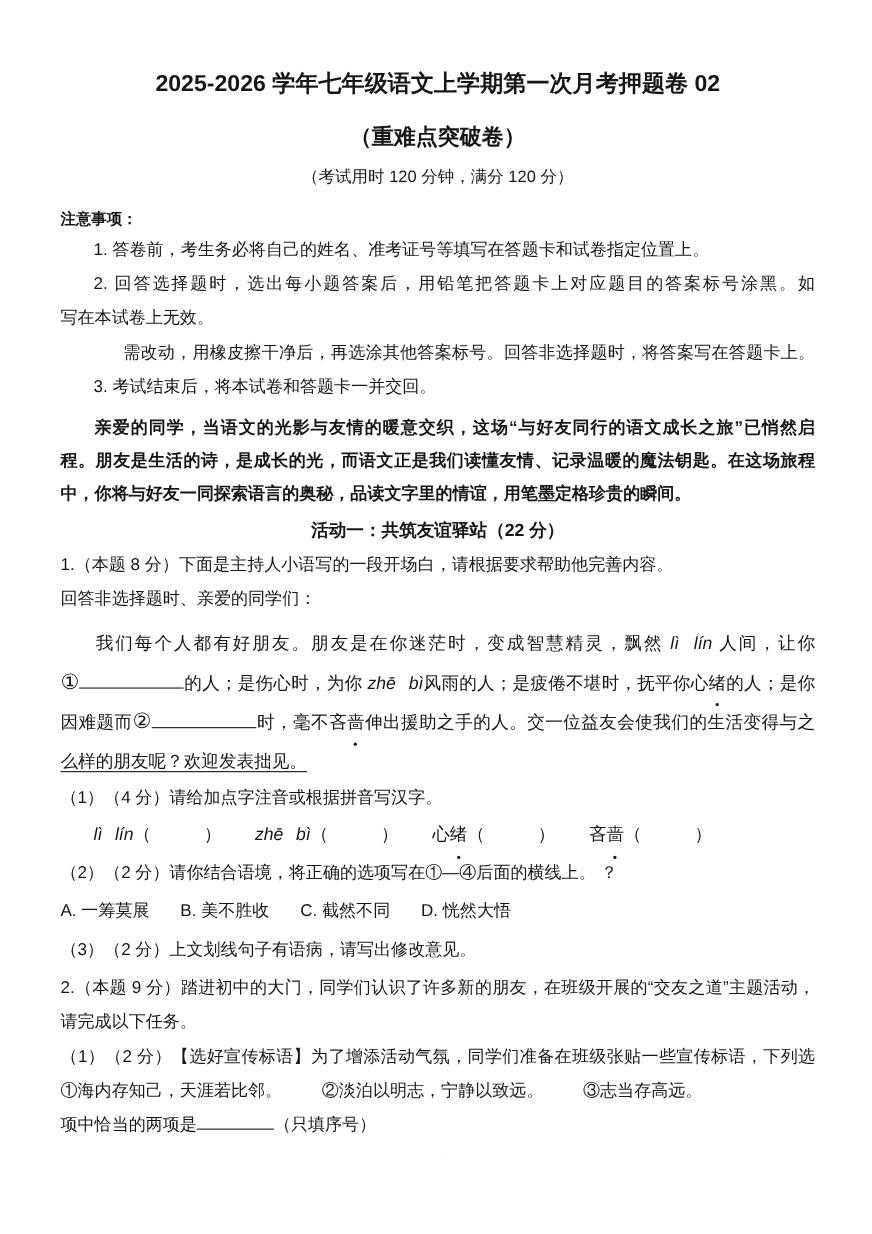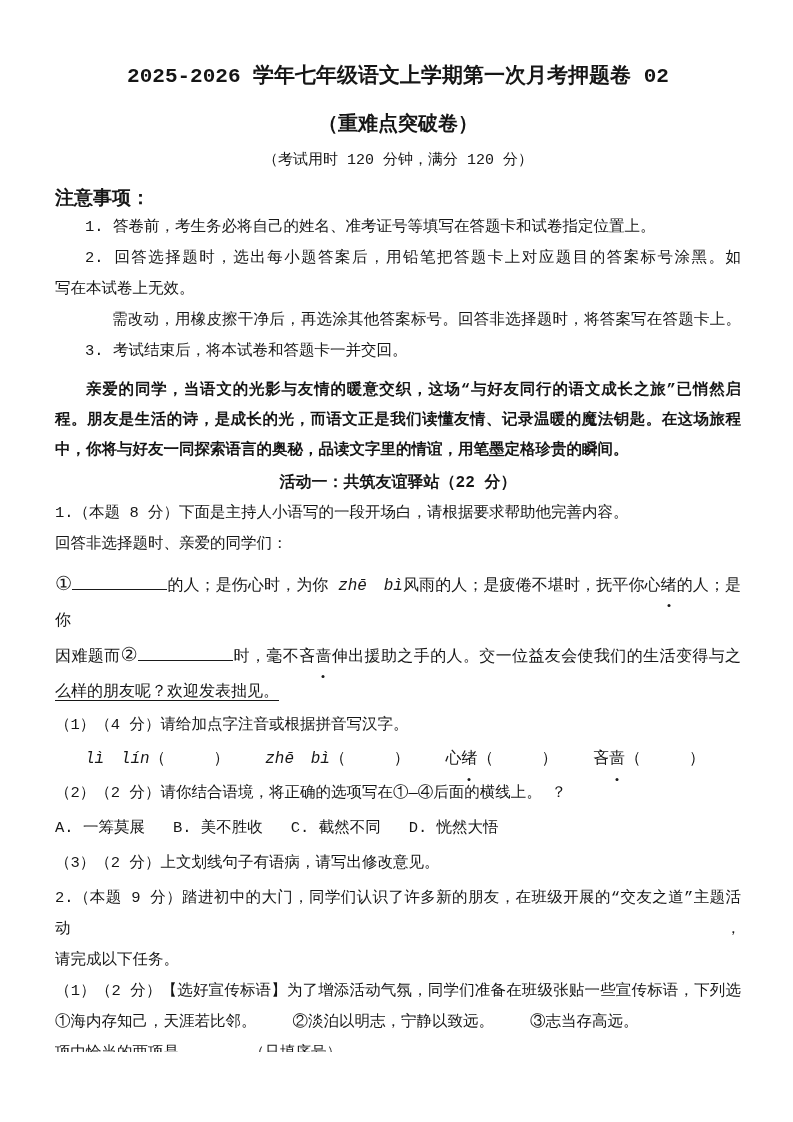--- a/index.html
+++ b/index.html
@@ -4,28 +4,28 @@
 <style>
   html, body { margin: 0; padding: 0; background: #ffffff; }
   .page {
     position: relative;
     width: 793px;
     height: 1052px;
     margin: 0 auto;
     background: #ffffff;
     box-sizing: border-box;
     padding: 62px 52px 0 55px;
-    font-family: Liberation Mono, monospace;
+    font-family: Liberation Sans, sans-serif;
     color: #161616;
     overflow: hidden;
   }
   .title   { text-align: center; font-size: 21px; font-weight: bold; line-height: 30px; }
   .subtitle{ text-align: center; font-size: 20px; font-weight: bold; line-height: 30px; margin-top: 18px; }
   .examinfo{ text-align: center; font-size: 15px; line-height: 26px; margin-top: 8px; }
-  .notice-head { font-size: 19px; font-weight: bold; line-height: 26px; margin-top: 12px; }
+  .notice-head { font-size: 14px; font-weight: bold; line-height: 26px; margin-top: 12px; }
   .n-item  { font-size: 15.5px; line-height: 31px; }
   .ind1 { padding-left: 30px; }
   .ind2 { padding-left: 57px; }
   .jlast { text-align: justify; text-align-last: justify; }
   .intro { font-size: 15.5px; font-weight: bold; line-height: 30px; margin-top: 8px; }
   .intro .l1 { text-indent: 2em; }
   .sec-head { text-align: center; font-size: 16px; font-weight: bold; line-height: 30px; margin-top: 3px; }
   .body-line { font-size: 15.5px; line-height: 31px; }
   .mt4 { margin-top: 4px; }
   .speech { font-size: 16px; line-height: 35px; margin-top: 8px; }
@@ -85,20 +85,21 @@
     <div>中，你将与好友一同探索语言的奥秘，品读文字里的情谊，用笔墨定格珍贵的瞬间。</div>
   </div>
 
   <div class="sec-head">活动一：共筑友谊驿站（22 分）</div>
 
   <div class="body-line">1.（本题 8 分）下面是主持人小语写的一段开场白，请根据要求帮助他完善内容。</div>
 
   <div class="body-line">回答非选择题时、亲爱的同学们：</div>
 
   <div class="speech">
+    <div class="l1 jlast"><span>我们每个人都有好朋友。朋友是在你迷茫时，变成智慧精灵，飘然 </span><span class="py">lì lín</span><span> 人间，让你</span></div>
     <div class="jlast"><span class="circ">①</span><span class="blank w95"></span><span>的人；是伤心时，为你 </span><span class="py">zhē bì</span><span>风雨的人；是疲倦不堪时，抚平你心</span><span class="emph">绪</span><span>的人；是你</span></div>
     <div class="jlast"><span>因难题而</span><span class="circ">②</span><span class="blank w95"></span><span>时，毫不吝</span><span class="emph">啬</span><span>伸出援助之手的人。交一位益友会使我们的生活变得与之</span></div>
     <div><span class="uline">么样的朋友呢？欢迎发表拙见。</span></div>
   </div>
 
   <div class="body-line">（1）（4 分）请给加点字注音或根据拼音写汉字。</div>
 
   <div class="pyline">
     <span class="grp"><span class="py">lì lín</span><span>（　　　）</span></span>
     <span class="grp"><span class="py">zhē bì</span><span>（　　　）</span></span>

